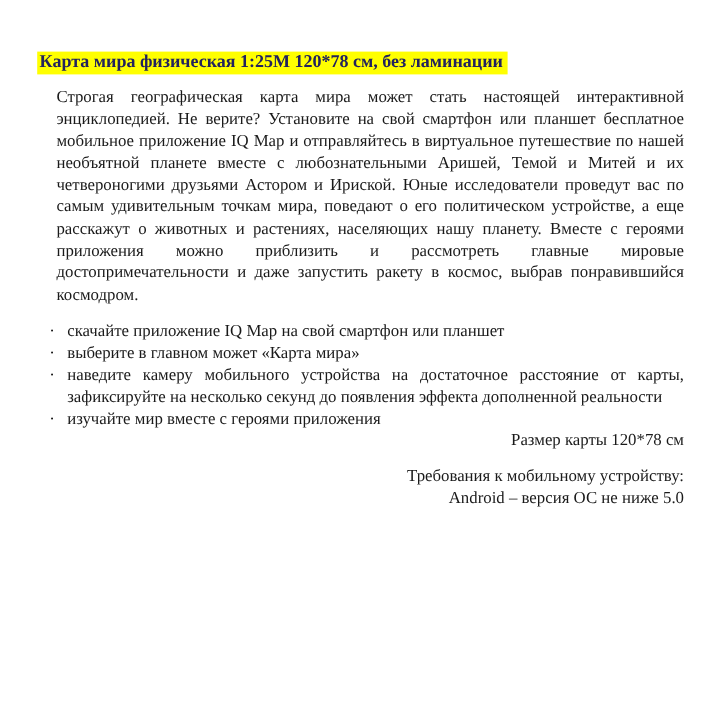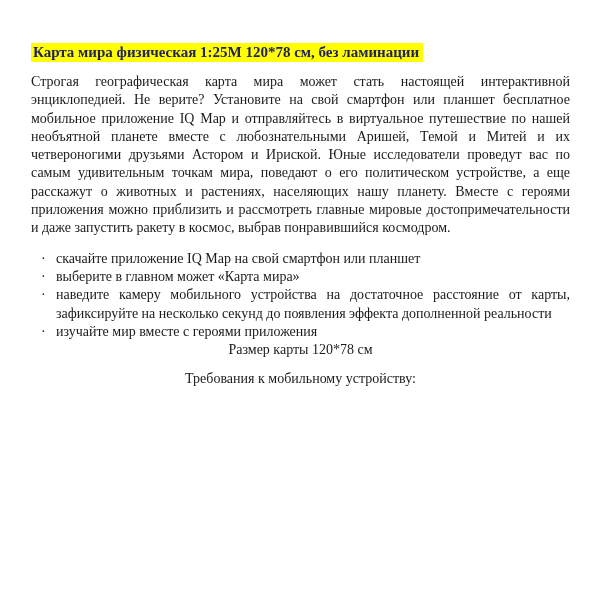--- a/index.html
+++ b/index.html
@@ -27,21 +27,21 @@
     font-size: 15px;
     line-height: 20px;
     font-weight: 700;
   }
   .title-line mark {
     background: #ffff00;
     color: #22225e;
     padding: 1px 4px 2px 2px;
   }
   .desc {
-    margin: 0 0 12px 0;
+    margin: 0 0 12px 16px;
     text-align: justify;
   }
   .feature-list {
     margin: 0;
     padding: 0;
     list-style: none;
   }
   .feature-list li {
     position: relative;
     margin-left: 8px;
@@ -49,21 +49,21 @@
     text-align: justify;
   }
   .feature-list .bullet {
     position: absolute;
     left: 2px;
     top: 0;
     font-weight: 400;
   }
   .plain-line {
     margin: 0;
-    text-align: center;
+    text-align: right;
   }
   .requirements {
     margin-top: 11px;
   }
 </style>
 </head>
 <body>
 
 <div class="page">
 
@@ -88,15 +88,16 @@
       <span class="bullet">·</span>
       <span>изучайте мир вместе с героями приложения</span>
     </li>
   </ul>
 
   <p class="plain-line">Размер карты 120*78 см</p>
 
 
   <div class="requirements">
     <p class="plain-line">Требования к мобильному устройству:</p>
+    <p class="plain-line">Android – версия ОС не ниже 5.0</p>
   </div>
 
 </div>
 
 </body></html>

